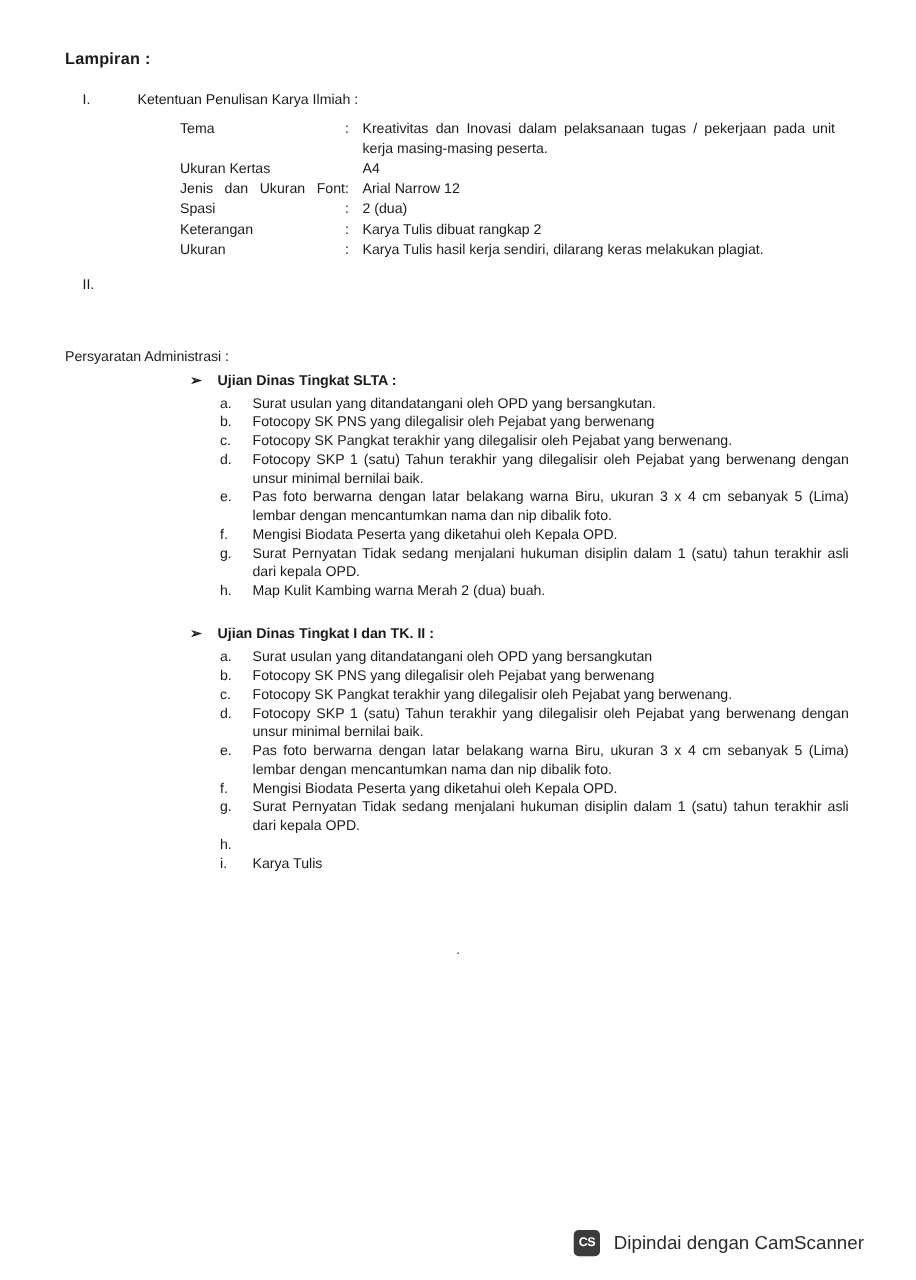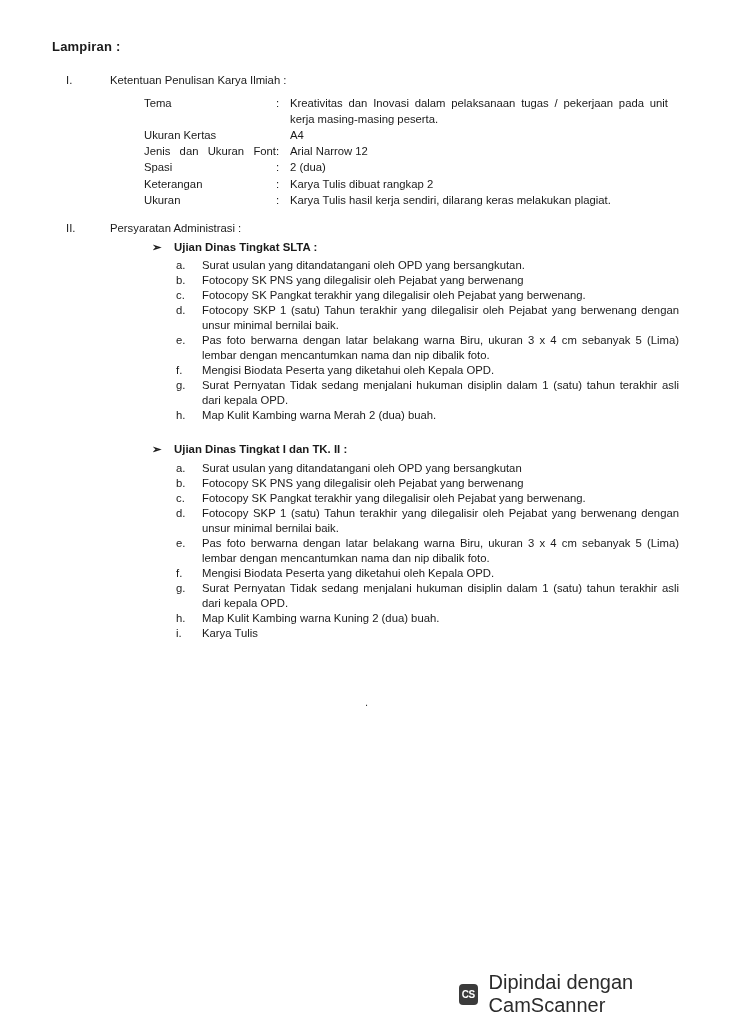--- a/index.html
+++ b/index.html
@@ -77,20 +77,21 @@
   }
   .spec-value {
     text-align: justify;
   }
   .spec-value.nojust {
     text-align: left;
   }
   
   .admin {
     margin-top: 12px;
+    flex-direction: column;
   }
   .group {
     margin: 0 0 6px 0;
   }
   .group-title {
     display: flex;
     font-weight: bold;
     font-size: 11.4px;
     margin: 0 0 3px 0;
     padding-left: 100px;
@@ -148,21 +149,21 @@
     color: #ffffff;
     font-size: 10px;
     font-weight: bold;
     display: flex;
     align-items: center;
     justify-content: center;
     letter-spacing: -0.5px;
     margin-right: 11px;
   }
   .cs-text {
-    font-size: 20px;
+    font-size: 15px;
     color: #2b2b2b;
   }
 </style>
 </head>
 <body>
 
 <div class="page">
   <div class="sheet">
 
     <div class="heading">Lampiran :</div>
@@ -284,21 +285,20 @@
         <li>
           <span class="li-letter">f.</span>
           <span class="li-text">Mengisi Biodata Peserta  yang diketahui oleh Kepala OPD.</span>
         </li>
         <li>
           <span class="li-letter">g.</span>
           <span class="li-text">Surat Pernyatan Tidak sedang menjalani hukuman disiplin dalam 1 (satu) tahun terakhir asli dari kepala OPD.</span>
         </li>
         <li>
           <span class="li-letter">h.</span>
-          <span class="li-text">Map Kulit Kambing warna Kuning 2 (dua) buah.</span>
         </li>
         <li>
           <span class="li-letter">i.</span>
           <span class="li-text">Karya Tulis</span>
         </li>
       </ul>
     </div>
 
     <div class="dot-mark">.</div>
   </div>

